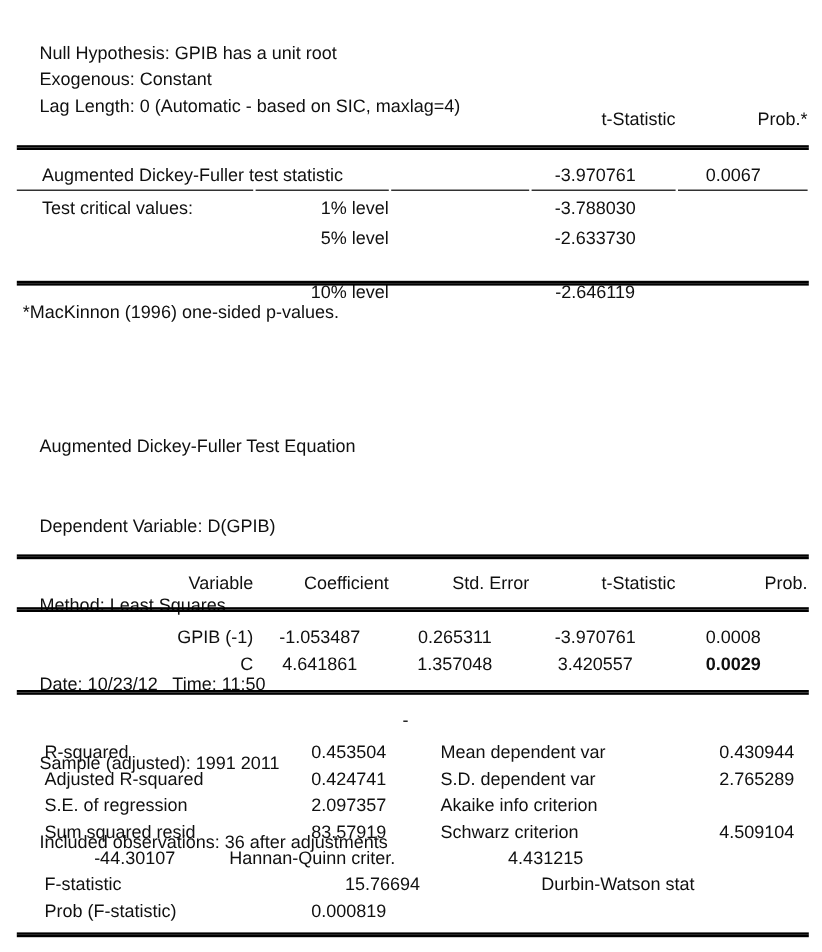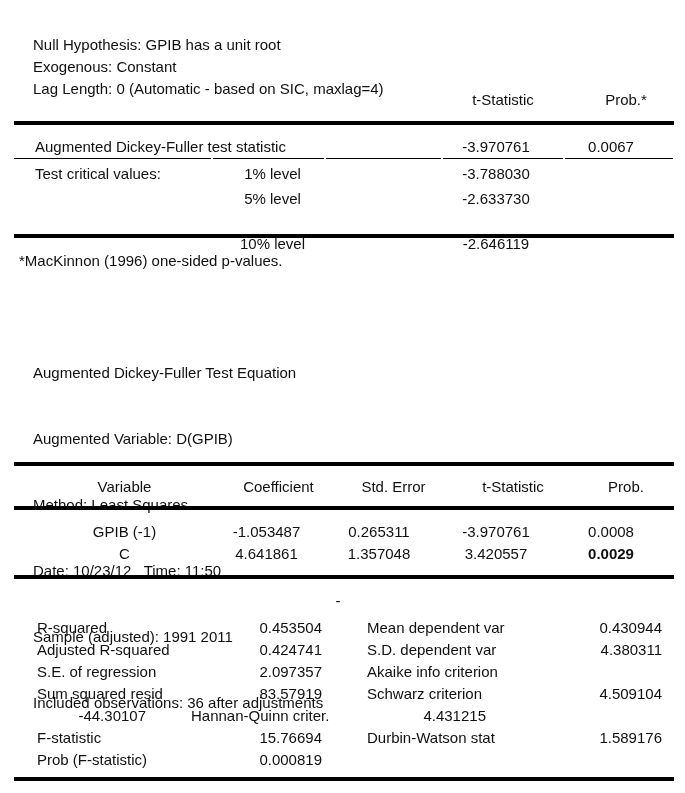--- a/index.html
+++ b/index.html
@@ -30,21 +30,21 @@
   }
 
   
   .trow { left: 14px; width: 660px; display: flex; gap: 2px; }
   .trow > span { flex-shrink: 0; display: block; }
   .w1 { width: 197px; }
   .w2 { width: 111px; }
   .w3 { width: 115px; }
   .w4 { width: 120px; }
   .w5 { width: 108px; }
-  .tc { text-align: center; }
+  .tc { text-align: right; }
   .tr { text-align: center; }
   .seg > span { border-bottom: 1px solid #000; }
   .nowrap { white-space: nowrap; overflow: visible; }
   .bold { font-weight: bold; }
 
   .pl8  { padding-left: 8px; }
   .pl14 { padding-left: 14px; }
   .pl20 { padding-left: 20px; }
   .pl21 { padding-left: 21px; }
   .pl24 { padding-left: 24px; }
@@ -112,21 +112,21 @@
     <span class="w4 tr pr14">-2.646119</span>
     <span class="w5"></span>
   </div>
 
   <div class="abs drule" style="top:234px;"></div>
 
   <div class="abs" style="top:252px; left:19px;">*MacKinnon (1996) one-sided p-values.</div>
 
   <div class="abs lines pre" style="top:318px; left:33px;">
     <div>Augmented Dickey-Fuller Test Equation</div>
-    <div>Augmented Variable: D(GPIB)</div>
+    <div>Dependent Variable: D(GPIB)</div>
     <div>Method: Least Squares</div>
     <div>Date: 10/23/12   Time: 11:50</div>
     <div>Sample (adjusted): 1991 2011</div>
     <div>Included observations: 36 after adjustments</div>
   </div>
 
   <div class="abs drule" style="top:462px;"></div>
 
   <div class="abs trow" style="top:478px; height:18px; line-height:18px;">
     <span class="w1 tc pl24">Variable</span>
@@ -162,42 +162,42 @@
     <span class="sv1">0.453504</span>
     <span class="sp"></span>
     <span class="sl2">Mean dependent var</span>
     <span class="sv2">0.430944</span>
   </div>
   <div class="abs srow" style="top:639px;">
     <span class="sl1">Adjusted R-squared</span>
     <span class="sv1">0.424741</span>
     <span class="sp"></span>
     <span class="sl2">S.D. dependent var</span>
-    <span class="sv2">4.380311</span>
+    <span class="sv2">2.765289</span>
   </div>
   <div class="abs srow" style="top:661px;">
     <span class="sl1">S.E. of regression</span>
     <span class="sv1">2.097357</span>
     <span class="sp"></span>
     <span class="sl2">Akaike info criterion</span>
   </div>
   <div class="abs srow" style="top:683px;align-items:center;">
     <span class="sl1">Sum squared resid</span>
     <span class="sv1">83.57919</span>
     <span class="sp"></span>
     <span class="sl2">Schwarz criterion</span>
     <span class="sv2">4.509104</span>
   </div>
   <div class="abs srow" style="top:705px;">
     <span class="sv1">-44.30107</span>
     <span class="sp"></span>
     <span class="sl2">Hannan-Quinn criter.</span>
     <span class="sv2">4.431215</span>
   </div>
-  <div class="abs srow" style="top:727px;">
+  <div class="abs srow" style="top:727px;gap:28px;">
     <span class="sl1">F-statistic</span>
     <span class="sv1">15.76694</span>
     <span class="sp"></span>
     <span class="sl2">Durbin-Watson stat</span>
     <span class="sv2">1.589176</span>
   </div>
   <div class="abs srow" style="top:749px;">
     <span class="sl1">Prob (F-statistic)</span>
     <span class="sv1">0.000819</span>
     <span class="sp"></span>

